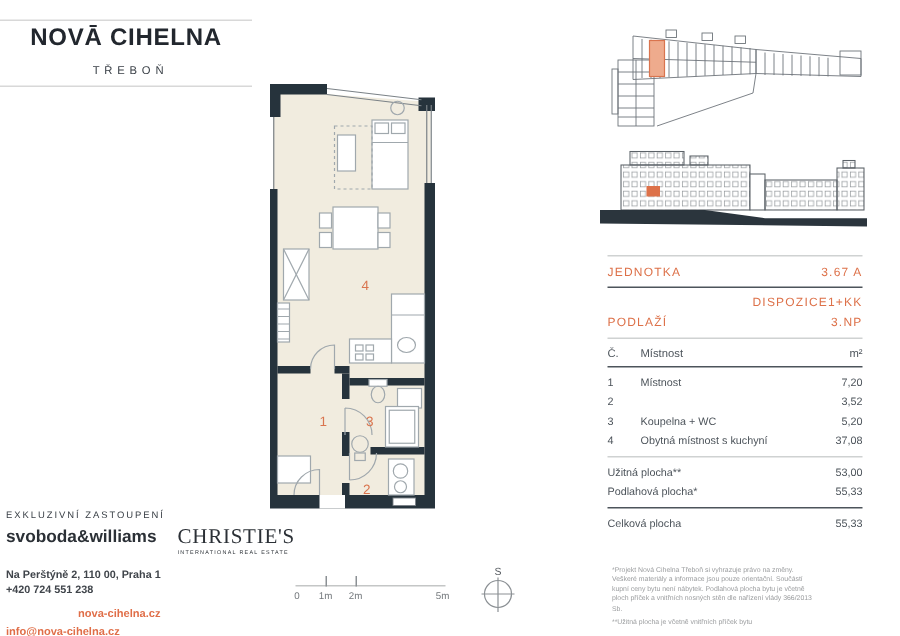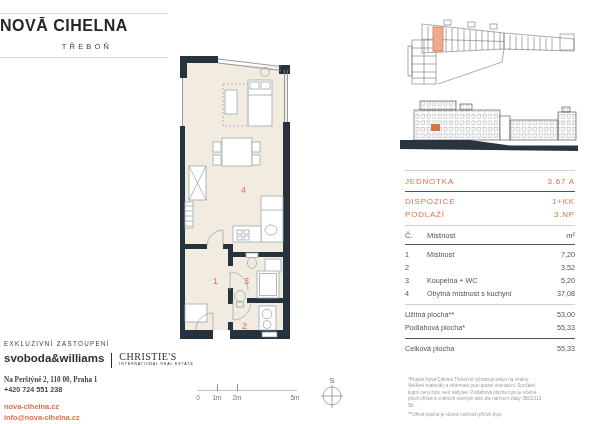--- a/index.html
+++ b/index.html
@@ -13,37 +13,37 @@
   }
   .abs { position: absolute; }
 
   
   #header { left:0; top:0; width:168px; height:60px; }
   .hrule { position:absolute; left:0; width:168px; height:1px; background:#d8d8d8; }
   #rule-top { top:13px; }
   #rule-bottom { top:57px; }
   #logo-title {
     position:absolute; top:17px; left:0; width:168px;
-    text-align:left; font-size:16px; font-weight:bold;
+    text-align:center; font-size:16px; font-weight:bold;
     letter-spacing:0.5px; color:#22272e;
   }
   #logo-subtitle {
     position:absolute; top:42px; left:3px; width:168px;
     text-align:center; font-size:7.5px; letter-spacing:3.2px; color:#3a4047;
   }
 
   
   #unit-table { left:405px; top:166px; width:170px; }
   .rule { height:1px; width:100%; }
   .rule.light { background:#cfd2d2; }
   .rule.dark  { background:#4d545b; }
   .trow { display:flex; justify-content:space-between; align-items:baseline; }
   .trow.accent { color:#dd7149; font-size:8px; letter-spacing:0.8px; }
   .pad-a { padding:6px 0 5px; }
-  .pad-b { padding:5px 0 2px; }
+  .pad-b { padding:5px 0 2px;justify-content:flex-end; }
   .pad-c { padding:2px 0 6px; }
   .thead { color:#4d545b; font-size:7.5px; padding:5px 0 4px; }
   .trow.room, .trow.sum { color:#4d545b; font-size:7.2px; padding:2px 0; }
   .c-no { width:22px; flex:0 0 22px; }
   .c-name { flex:1; text-align:left; }
   .c-area { text-align:right; }
   .mt4 { margin-top:4px; }
   .sum-block { padding-top:3px; }
   .trow.total { color:#4d545b; font-size:7.2px; padding:5px 0 2px; }
 
@@ -52,26 +52,26 @@
               line-height:1.4; color:#9a9c9e; }
   #footnote p + p { margin-top:3px; }
 
   
   #agency { left:4px; top:340px; width:190px; }
   #agency-heading { font-size:6.3px; letter-spacing:1.3px; color:#3a4047; }
   #brands { display:flex; align-items:flex-start; margin-top:5px; }
   #brand-sw { font-size:11.5px; font-weight:bold; color:#2b3036; line-height:1.1; }
   #brand-divider { width:1px; height:15px; background:#2b3036; margin:1px 7px 0; }
   #brand-christies { line-height:1; }
-  #brand-christies .name { font-family:"Liberation Serif", serif; font-size:10px;
+  #brand-christies .name { font-family:"Liberation Serif", serif; font-size:14px;
                            letter-spacing:0.5px; color:#2b3036; }
   #brand-christies .sub { font-size:3.6px; letter-spacing:0.85px; color:#2b3036; margin-top:1px; }
-  #agency-address { margin-top:7px; font-size:7.2px; font-weight:bold; color:#40454b; line-height:1.45;font-family:Liberation Serif, serif; }
+  #agency-address { margin-top:7px; font-size:7.2px; font-weight:bold; color:#40454b; line-height:1.45; }
   #agency-phone { font-size:7.2px; font-weight:bold; color:#40454b; line-height:1.45; }
-  #agency-web { margin-top:5px; font-size:7.4px; font-weight:bold; color:#e06e48; line-height:1.5; }
+  #agency-web { margin-top:5px; font-size:7.4px; font-weight:bold; color:#e06e48; line-height:1.5;margin-left:48px; }
   #agency-email { font-size:7.4px; font-weight:bold; color:#e06e48; line-height:1.5; }
 
   
   #scale-line { left:197px; top:390px; width:100px; height:1px; background:#c4c6c6; }
   .scale-tick { position:absolute; top:384px; width:1px; height:7px; background:#8b9094; }
   #tick-1m { left:217px; } #tick-2m { left:237px; }
   .scale-label { position:absolute; top:394px; font-size:6.5px; color:#72777b; text-align:center; }
   #lbl-0  { left:194px; width:8px; }
   #lbl-1m { left:210px; width:14px; }
   #lbl-2m { left:230px; width:14px; }

